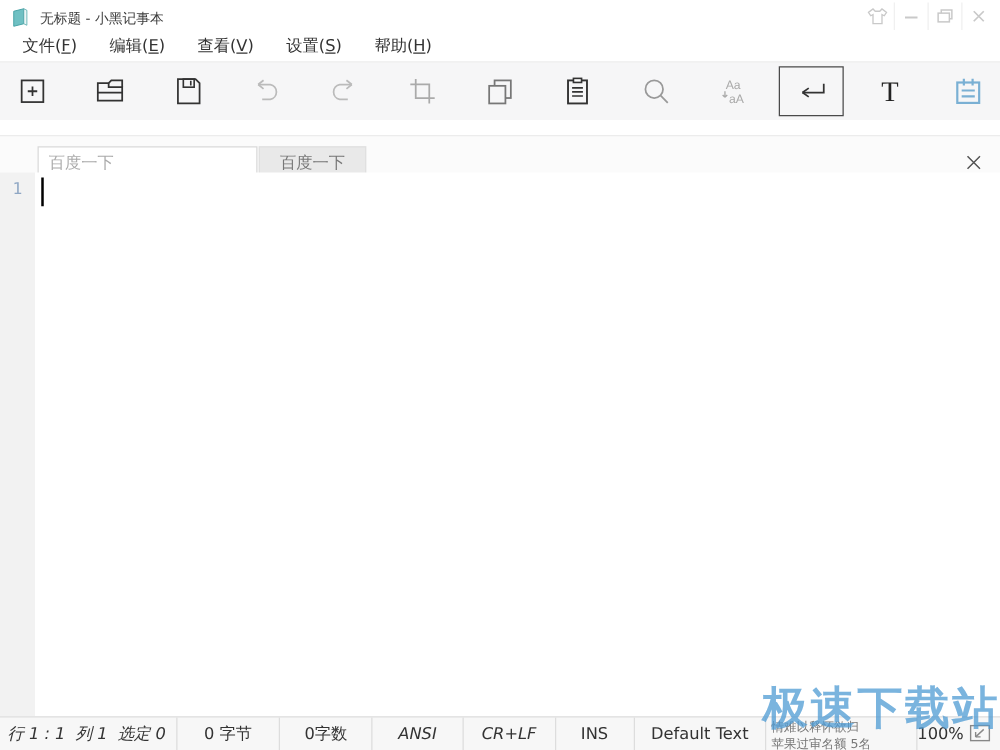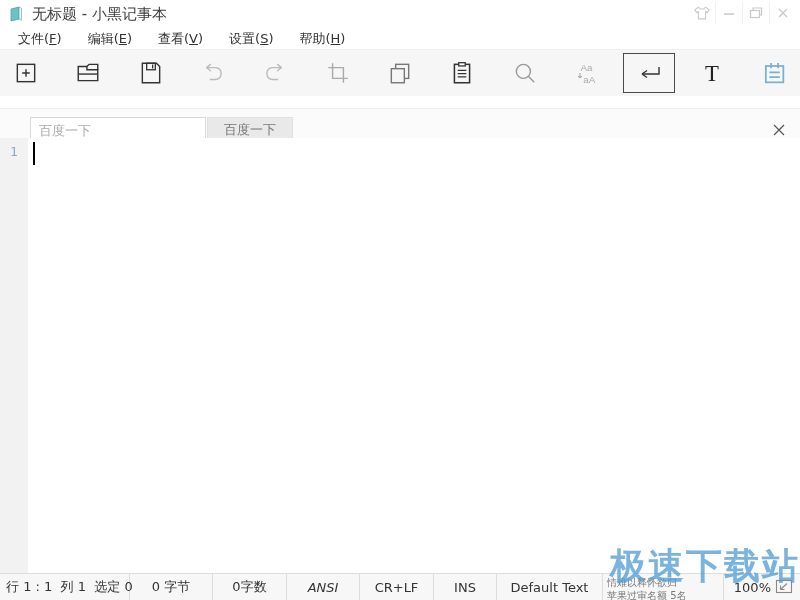--- a/index.html
+++ b/index.html
@@ -4,49 +4,49 @@
 <style>
   * { margin:0; padding:0; box-sizing:border-box; }
   html,body { width:800px; height:600px; overflow:hidden; }
   body {
     font-family:"DejaVu Sans","Liberation Sans",sans-serif;
     background:#fff; position:relative; color:#333;
   }
   
   .titlebar { position:absolute; left:0; top:0; width:800px; height:28px; background:#fff; display:flex; align-items:center; }
   .app-icon { margin-left:8px; width:18px; height:18px; }
-  .title-text { margin-left:6px; font-size:15px; color:#3c3c3c; }
+  .title-text { margin-left:6px; font-size:11px; color:#3c3c3c; }
   .win-controls { position:absolute; right:4px; top:2px; display:flex; align-items:center; }
   .win-btn { width:27px; height:22px; display:flex; align-items:center; justify-content:center; border-left:1px solid #f0f0f0; cursor:default; }
   .win-btn:first-child { border-left:none; }
   
-  .menubar { position:absolute; left:0; top:28px; width:800px; height:21px; background:#fff; display:flex; align-items:center; padding-left:8px; }
+  .menubar { position:absolute; left:0; top:28px; width:800px; height:21px; background:#fff; display:flex; align-items:flex-start; padding-left:8px; }
   .menu-item { font-size:13px; color:#333; padding:0 10px; margin-right:6px; white-space:nowrap; }
   .mnemonic { text-decoration:underline; }
   
   .toolbar { position:absolute; left:0; top:49px; width:800px; height:47px; background:#f6f6f7; border-top:1px solid #eee; display:flex; align-items:center; justify-content:space-between; padding:0 0; }
   .tb-btn { width:52px; height:40px; display:flex; align-items:center; justify-content:center; }
   .tb-btn.active { border:1px solid #4a4a4a; background:#f6f6f7; }
   
   .searchrow { position:absolute; left:0; top:108px; width:800px; height:42px; background:#fbfbfb; border-top:1px solid #ececec; border-bottom:1px solid #e3e3e3; }
   .search-input { position:absolute; left:30px; top:8px; width:176px; height:26px; border:1px solid #d9d9d9; background:#fff; padding:0 8px; font-size:13px; color:#333; outline:none; font-family:inherit; }
   .search-input::placeholder { color:#aaa; }
   .search-btn { position:absolute; left:207px; top:8px; width:86px; height:26px; background:#e9e9e9; border:1px solid #e0e0e0; color:#777; font-size:13px; font-family:inherit; cursor:default; }
   .search-close { position:absolute; right:13px; top:13px; width:16px; height:16px; display:flex; align-items:center; justify-content:center; cursor:default; }
   
   .editor { position:absolute; left:0; top:138px; width:800px; height:435px; background:#fff; display:flex; }
   .gutter { width:28px; height:100%; background:#f2f2f2; font-family:"DejaVu Sans Mono","Liberation Mono",monospace; font-size:13px; color:#8fa7c4; text-align:center; padding-top:6px; }
   .textarea { position:relative; flex:1; }
   .caret { position:absolute; left:5px; top:4px; width:1.5px; height:23px; background:#000; }
   
   .statusbar { position:absolute; left:0; top:573px; width:800px; height:27px; background:#f7f7f7; border-top:1px solid #ddd; display:flex; font-size:13px; color:#333; align-items:center; }
   .st-cell { height:100%; display:flex; align-items:center; justify-content:center; border-right:1px solid #ddd; white-space:pre; }
-  .st-pos { width:130px; justify-content:flex-start; padding-left:6px; }
+  .st-pos { width:142px; justify-content:flex-start; padding-left:6px;font-style:italic; }
   .st-bytes { width:83px; } .st-words { width:74px; } .st-enc { width:73px;font-style:italic; }
-  .st-eol { width:74px; } .st-ins { width:63px; } .st-syntax { width:106px; }
+  .st-eol { width:74px;font-style:italic; } .st-ins { width:63px; } .st-syntax { width:106px; }
   .st-ad { width:121px; flex-direction:column; align-items:flex-start; justify-content:flex-start; font-size:10px; color:#777; line-height:13px; padding:2px 0 0 4px; overflow:hidden; white-space:nowrap; }
   .st-zoom { flex:1; border-right:none; justify-content:flex-end; padding-right:4px; }
   .zoom-icon { margin-left:4px; margin-right:2px; }
   
   .watermark { position:absolute; left:610px; top:542px; font-size:36px; font-weight:bold; color:#4e9bd4; opacity:0.75; letter-spacing:2px; z-index:99; pointer-events:none; white-space:nowrap; }
   svg { display:block; }
 </style>
 </head>
 <body>
 

